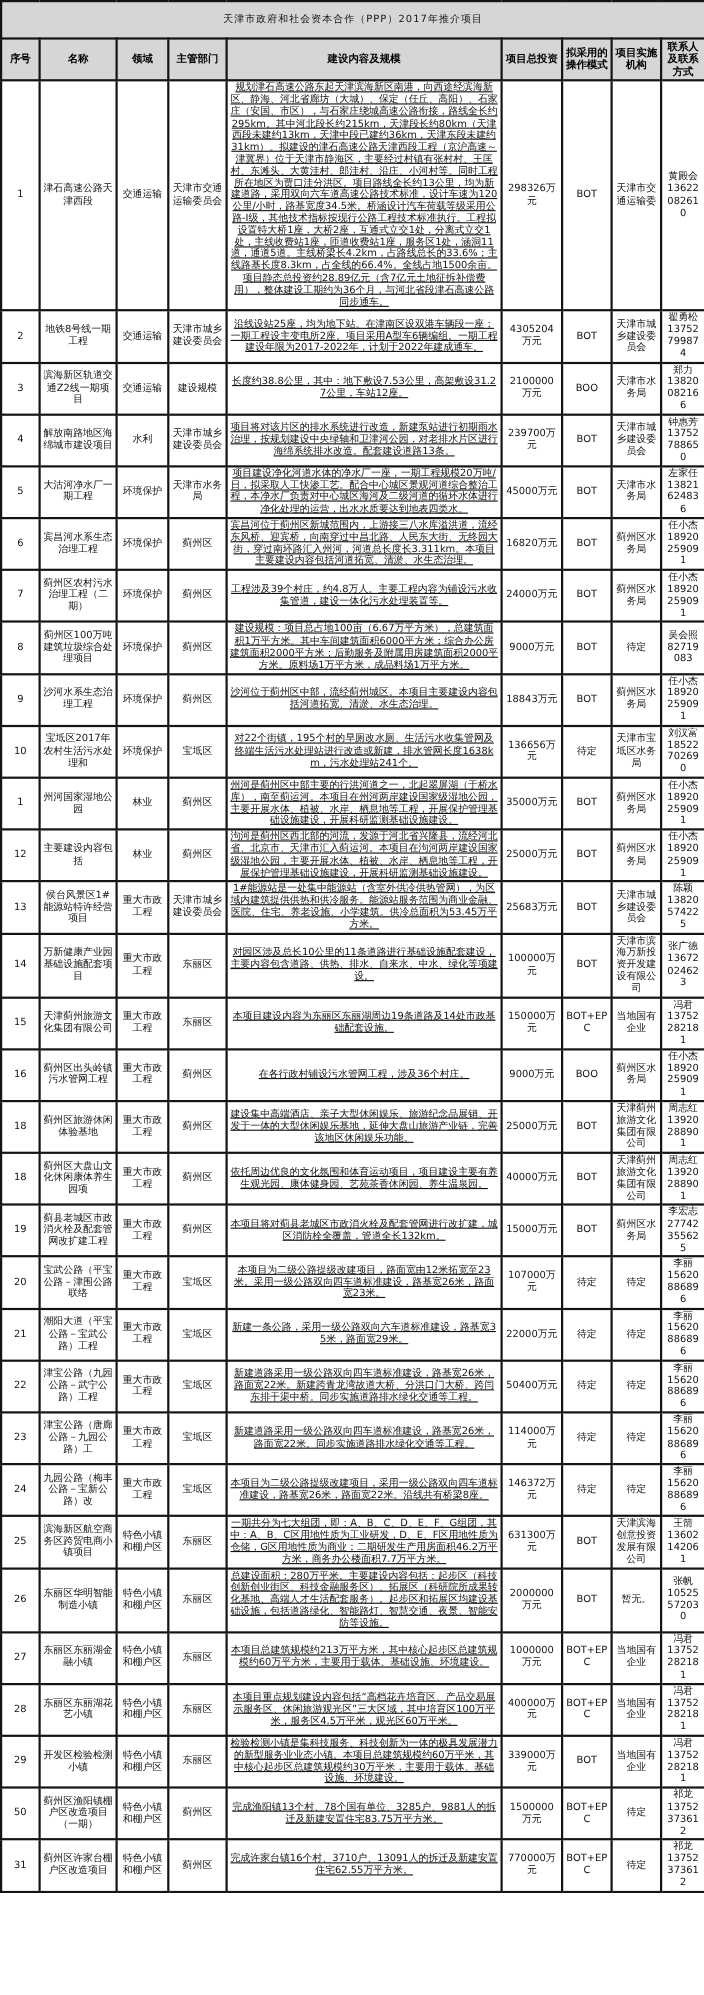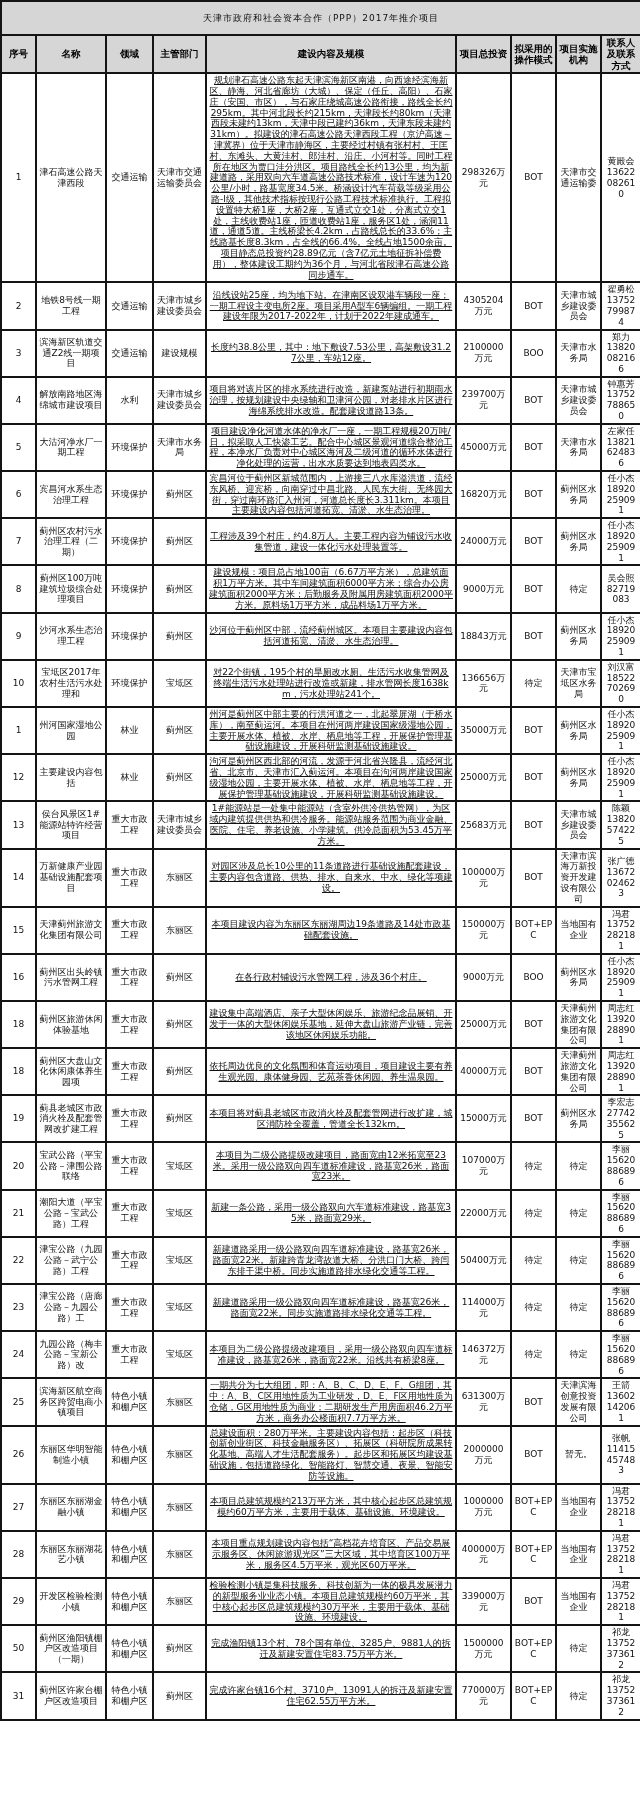--- a/index.html
+++ b/index.html
@@ -384,21 +384,21 @@
         <tr>
     <td class="cell-no">26</td>
     <td class="cell-name">东丽区华明智能制造小镇</td>
     <td class="cell-field">特色小镇和棚户区</td>
     <td class="cell-dept">东丽区</td>
     <td class="cell-content">总建设面积：280万平米。主要建设内容包括：起步区（科技创新创业街区、科技金融服务区）、拓展区（科研院所成果转化基地、高端人才生活配套服务）。起步区和拓展区均建设基础设施，包括道路绿化、智能路灯、智慧交通、夜景、智能安防等设施。</td>
     <td class="cell-investment">2000000万元</td>
     <td class="cell-mode">BOT</td>
     <td class="cell-agency">暂无。</td>
     <td class="cell-contact">张帆
-11415457483</td>
+10525572030</td>
   </tr>
         <tr>
     <td class="cell-no">27</td>
     <td class="cell-name">东丽区东丽湖金融小镇</td>
     <td class="cell-field">特色小镇和棚户区</td>
     <td class="cell-dept">东丽区</td>
     <td class="cell-content">本项目总建筑规模约213万平方米，其中核心起步区总建筑规模约60万平方米，主要用于载体、基础设施、环境建设。</td>
     <td class="cell-investment">1000000万元</td>
     <td class="cell-mode">BOT+EPC</td>
     <td class="cell-agency">当地国有企业</td>

